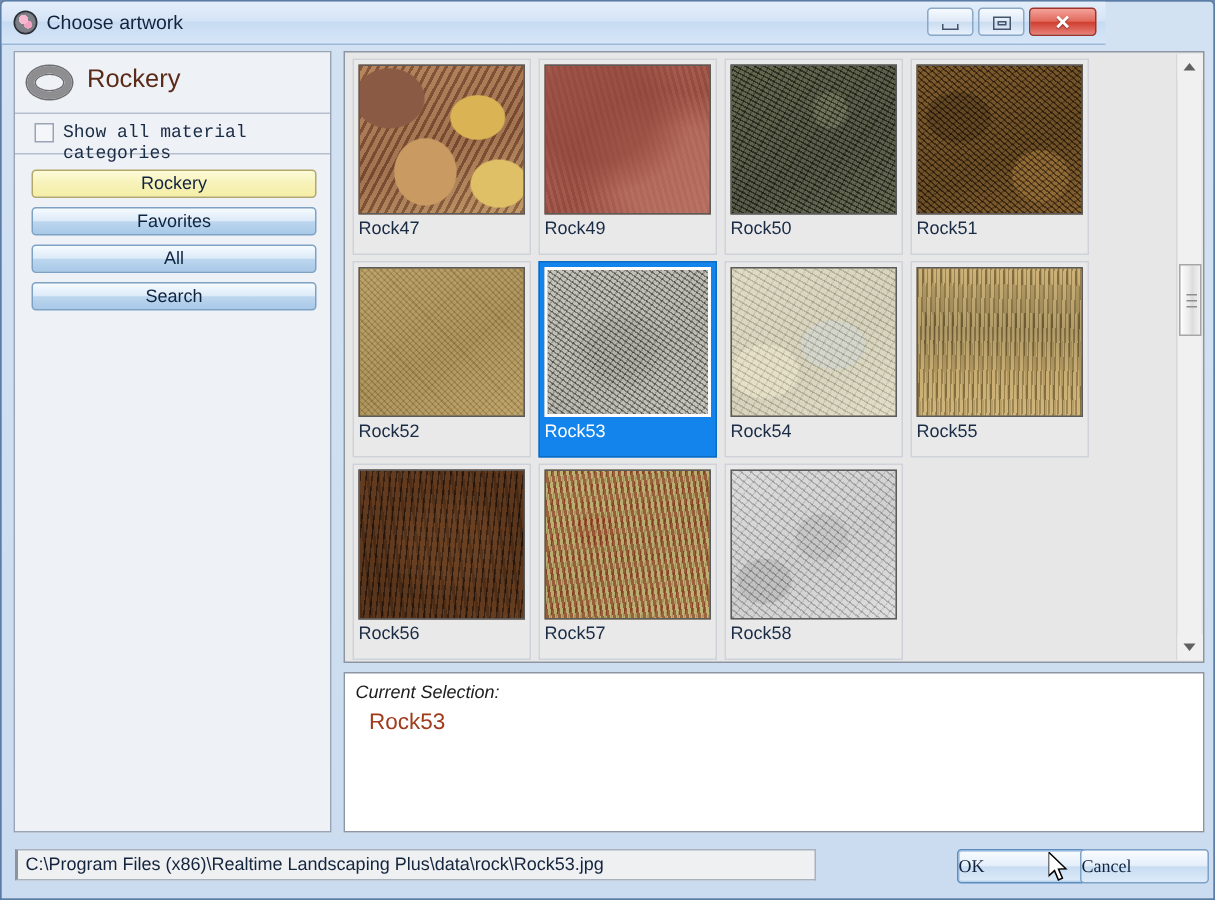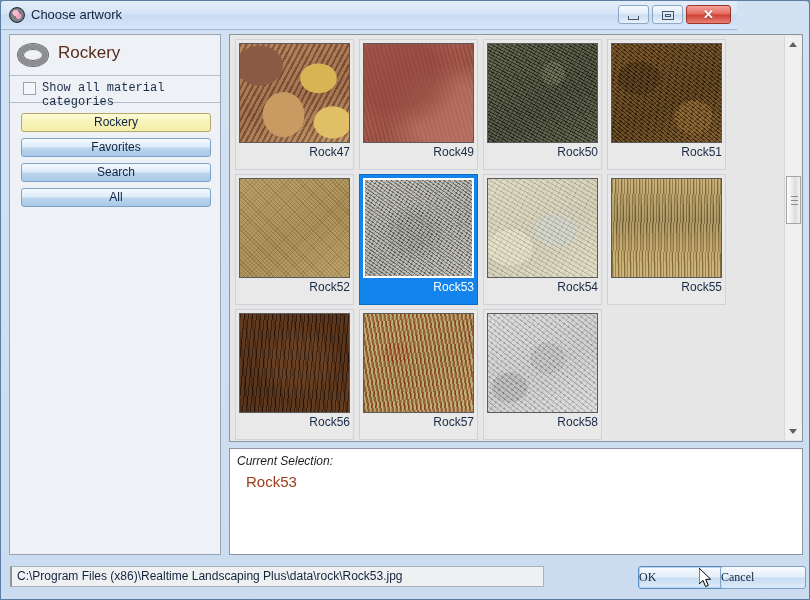--- a/index.html
+++ b/index.html
@@ -198,21 +198,21 @@
   }
   .thumb {
     width: 111px; height: 100px;
     border: 1px solid #5b5b5b;
     box-sizing: border-box;
     display: block;
   }
   .cell.selected .thumb { border: 2px solid #ffffff; }
   .cell-label {
     display: block;
-    text-align: right;
+    text-align: left;
     font-size: 12px;
     line-height: 19px;
     color: #1a2b45;
   }
   .cell.selected .cell-label { color: #ffffff; }
 
   
   .tex-rock47 {
     background-color: #9d6c4f;
     background-image:
@@ -446,22 +446,22 @@
       <div class="ring-icon"></div>
       <div class="cat-name">Rockery</div>
     </div>
     <div class="chk-row">
       <span class="checkbox"></span>
       <span class="chk-label">Show all material categories</span>
     </div>
     <div class="catbtns">
       <div class="catbtn active">Rockery</div>
       <div class="catbtn">Favorites</div>
+      <div class="catbtn">All</div>
       <div class="catbtn">Search</div>
-      <div class="catbtn">All</div>
     </div>
   </div>
 
   <div class="gridpane">
     <div class="grid">
       <div class="cell">
         <span class="thumb tex-rock47"></span>
         <span class="cell-label">Rock47</span>
       </div>
       <div class="cell">

